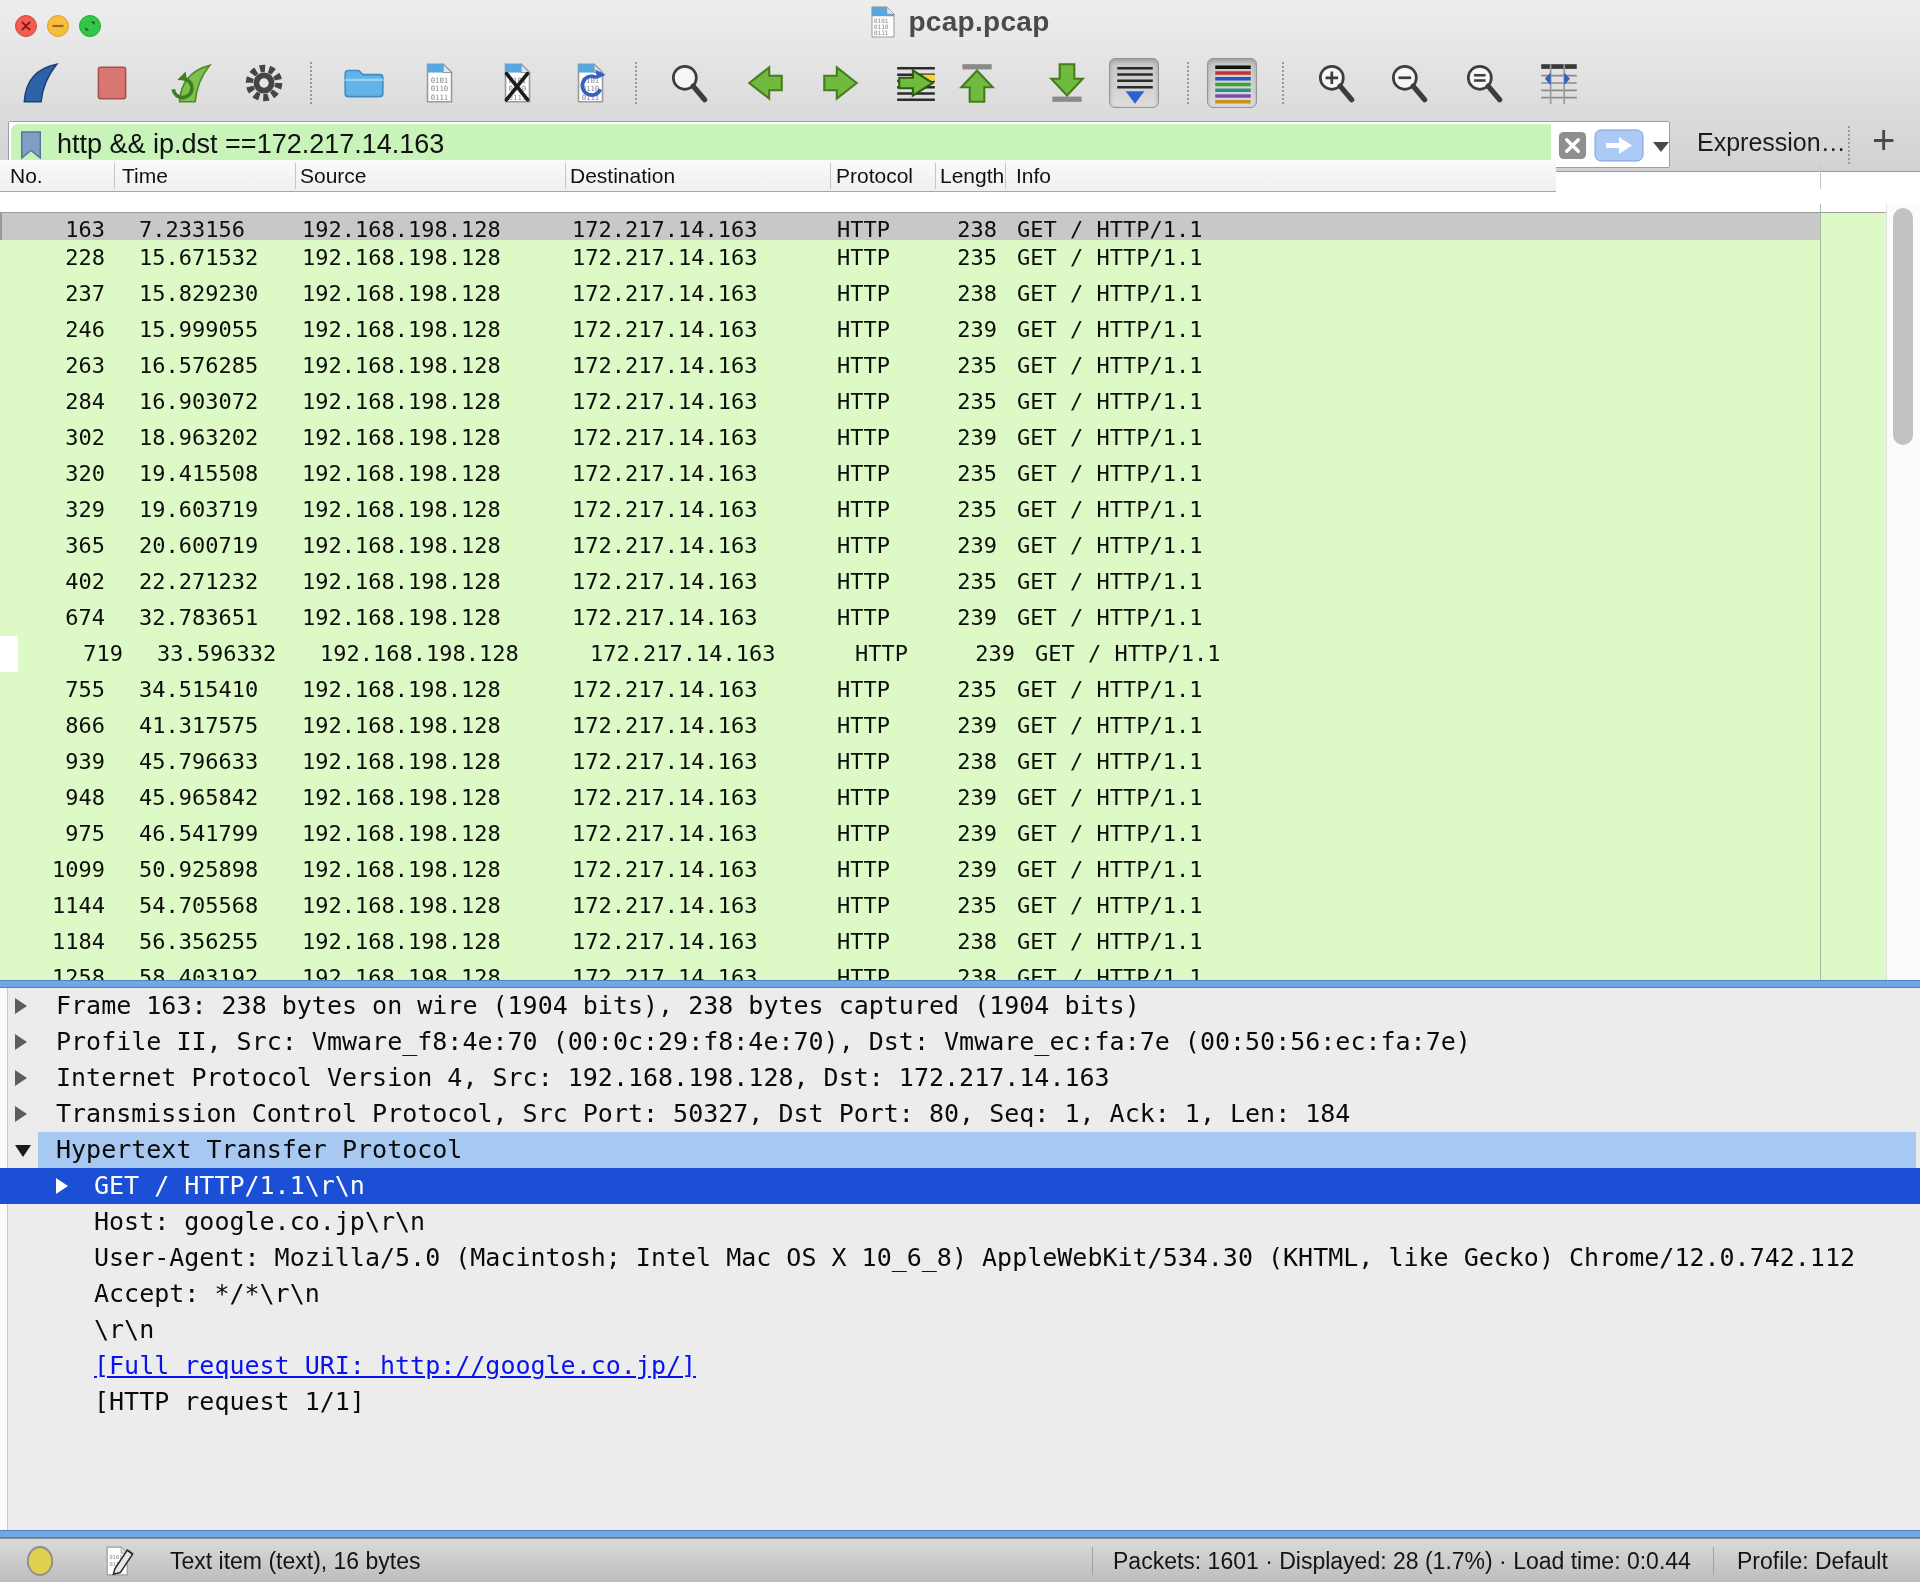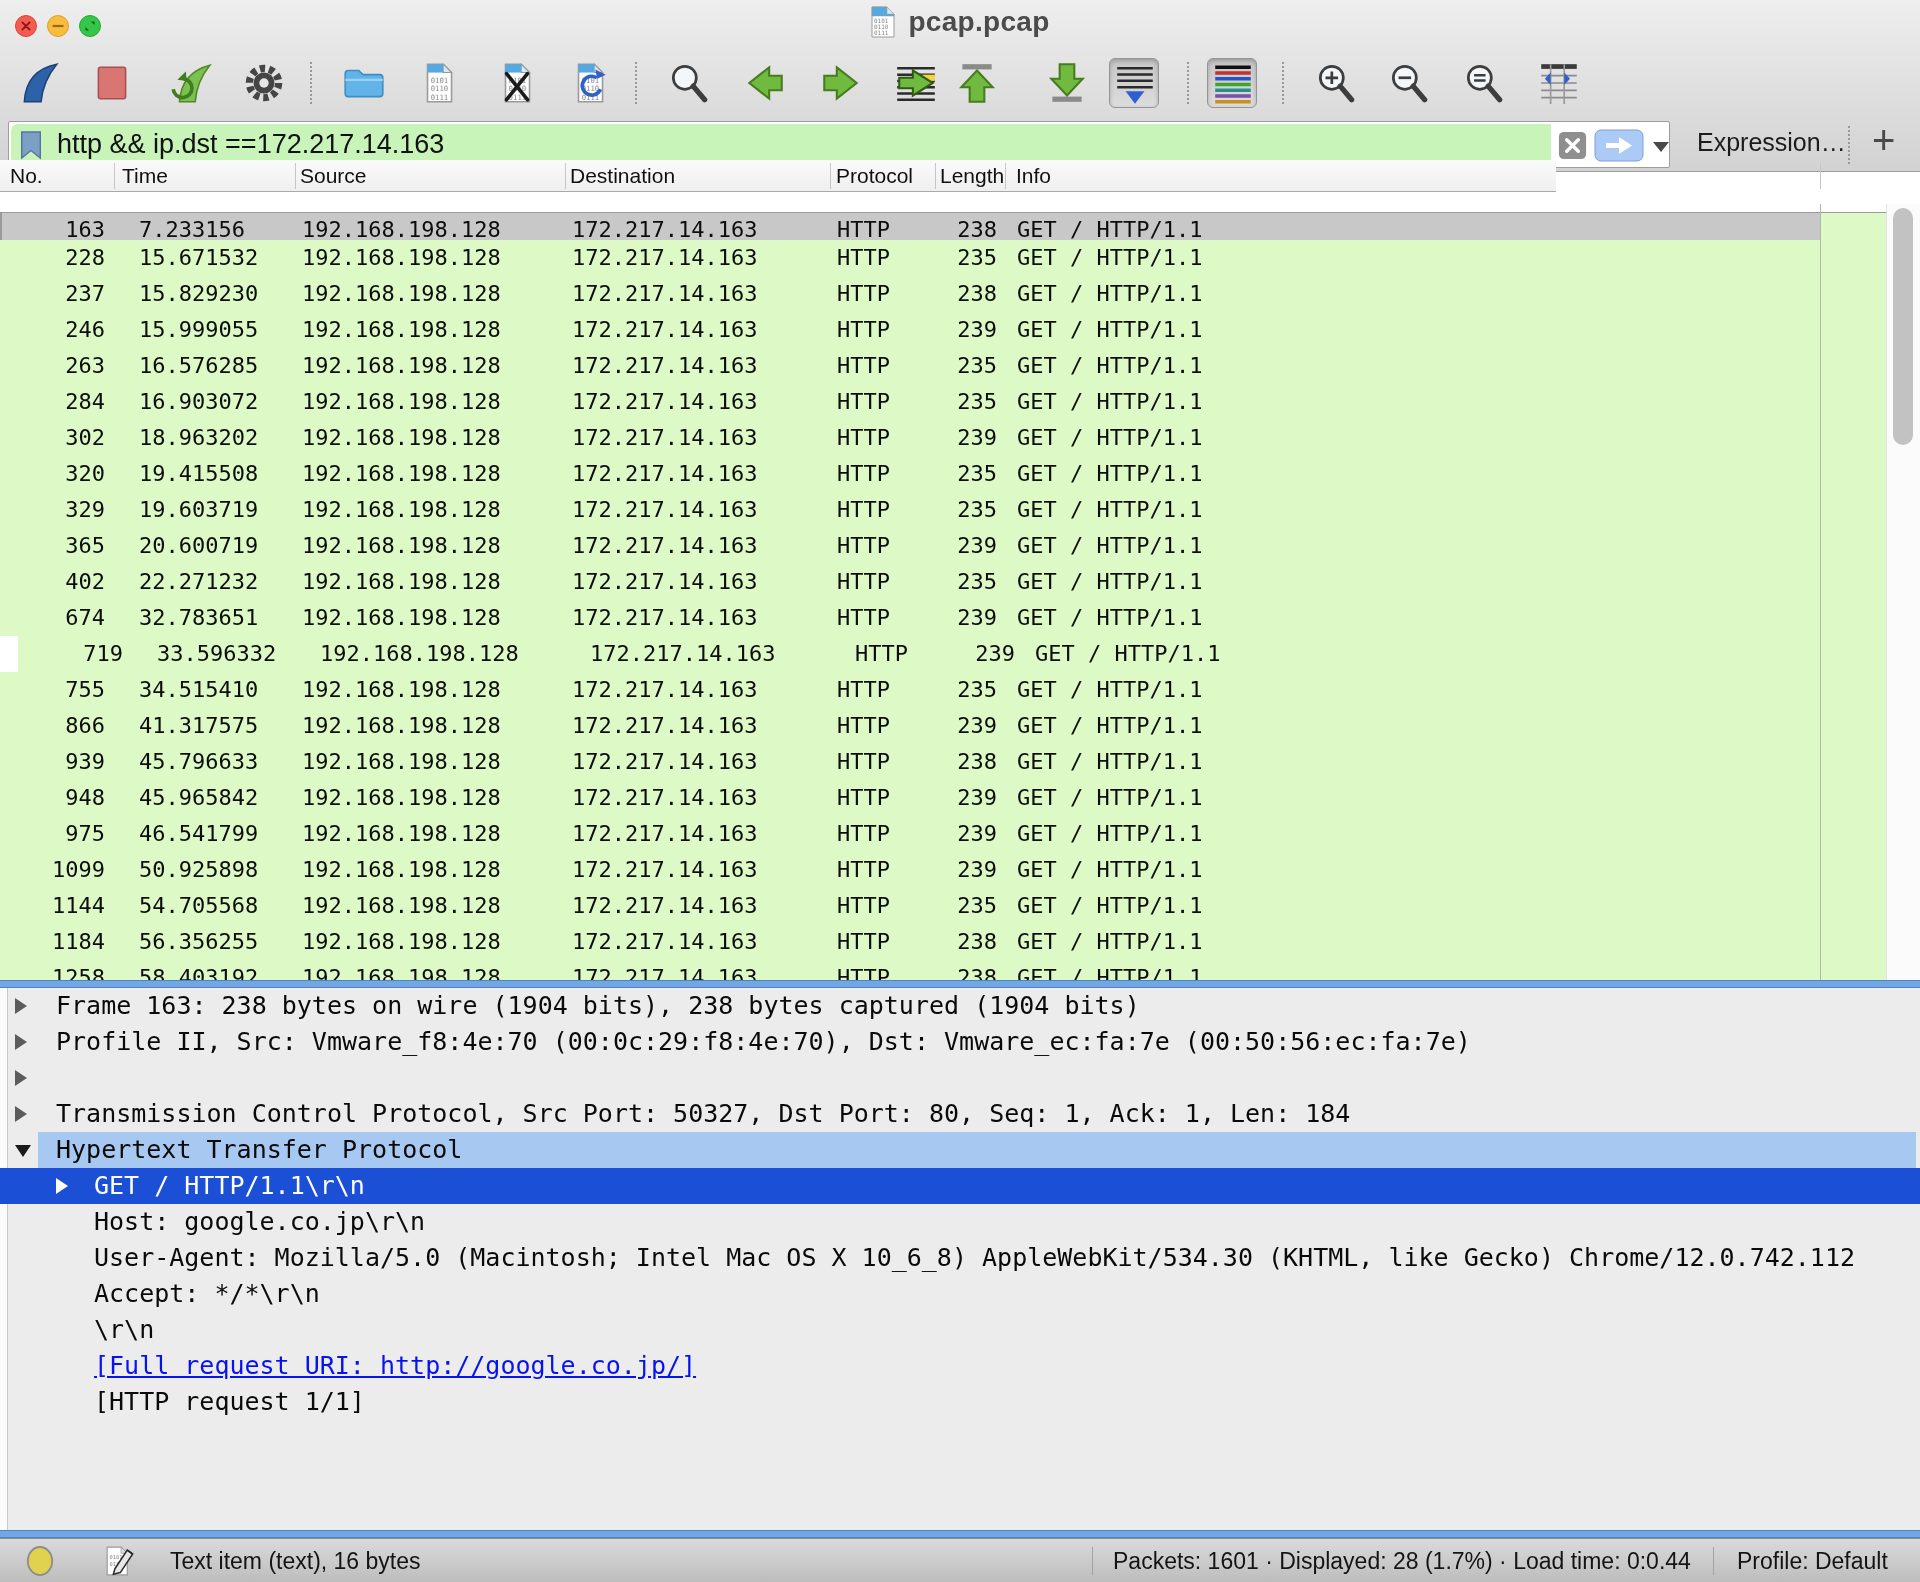--- a/index.html
+++ b/index.html
@@ -545,21 +545,21 @@
     <div id="plist-thumb"></div>
   </div>
 
   <div class="vsplit" id="split1"></div>
 
   <div id="detail">
     <div id="detail-gutter"></div>
     <div id="detail-lines">
         <div class="dline lv0" style="top: 0px;"><span class="tri collapsed"></span><span class="dtext">Frame 163: 238 bytes on wire (1904 bits), 238 bytes captured (1904 bits)</span></div>
         <div class="dline lv0" style="top: 36px;"><span class="tri collapsed"></span><span class="dtext">Profile II, Src: Vmware_f8:4e:70 (00:0c:29:f8:4e:70), Dst: Vmware_ec:fa:7e (00:50:56:ec:fa:7e)</span></div>
-        <div class="dline lv0" style="top: 72px;"><span class="tri collapsed"></span></div>
+        <div class="dline lv0" style="top: 72px;"><span class="tri collapsed"></span><span class="dtext">Internet Protocol Version 4, Src: 192.168.198.128, Dst: 172.217.14.163</span></div>
         <div class="dline lv0" style="top: 108px;"><span class="tri collapsed"></span><span class="dtext">Transmission Control Protocol, Src Port: 50327, Dst Port: 80, Seq: 1, Ack: 1, Len: 184</span></div>
         <div class="dline lv0 hl-header" style="top: 144px;"><span class="band"></span><span class="tri expanded"></span><span class="dtext">Hypertext Transfer Protocol</span></div>
         <div class="dline lv1 hl-selected" style="top: 180px;"><span class="band"></span><span class="tri collapsed"></span><span class="dtext">GET / HTTP/1.1\r\n</span></div>
         <div class="dline lv1" style="top: 216px;"><span class="dtext">Host: google.co.jp\r\n</span></div>
         <div class="dline lv1" style="top: 252px;"><span class="dtext">User-Agent: Mozilla/5.0 (Macintosh; Intel Mac OS X 10_6_8) AppleWebKit/534.30 (KHTML, like Gecko) Chrome/12.0.742.112</span></div>
         <div class="dline lv1" style="top: 288px;"><span class="dtext">Accept: */*\r\n</span></div>
         <div class="dline lv1" style="top: 324px;"><span class="dtext">\r\n</span></div>
         <div class="dline lv1 link" style="top: 360px;"><span class="dtext">[Full request URI: http://google.co.jp/]</span></div>
         <div class="dline lv1" style="top: 396px;"><span class="dtext">[HTTP request 1/1]</span></div>
       </div>

